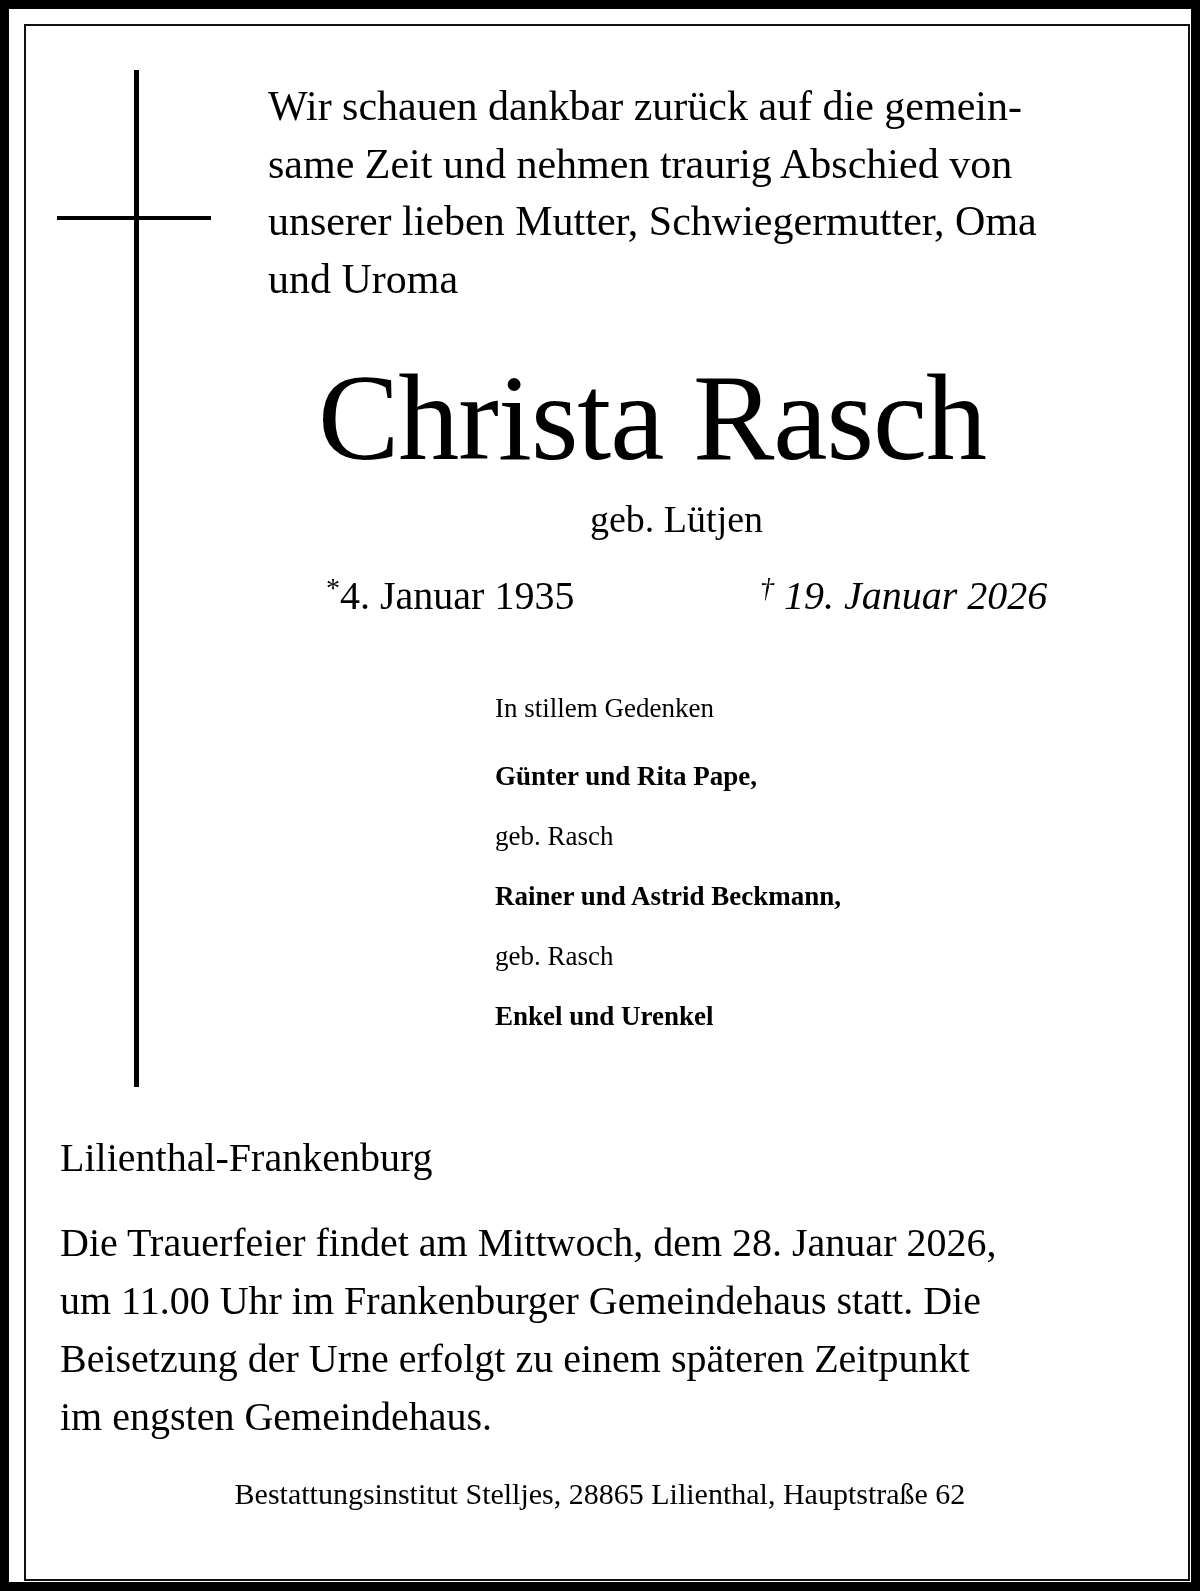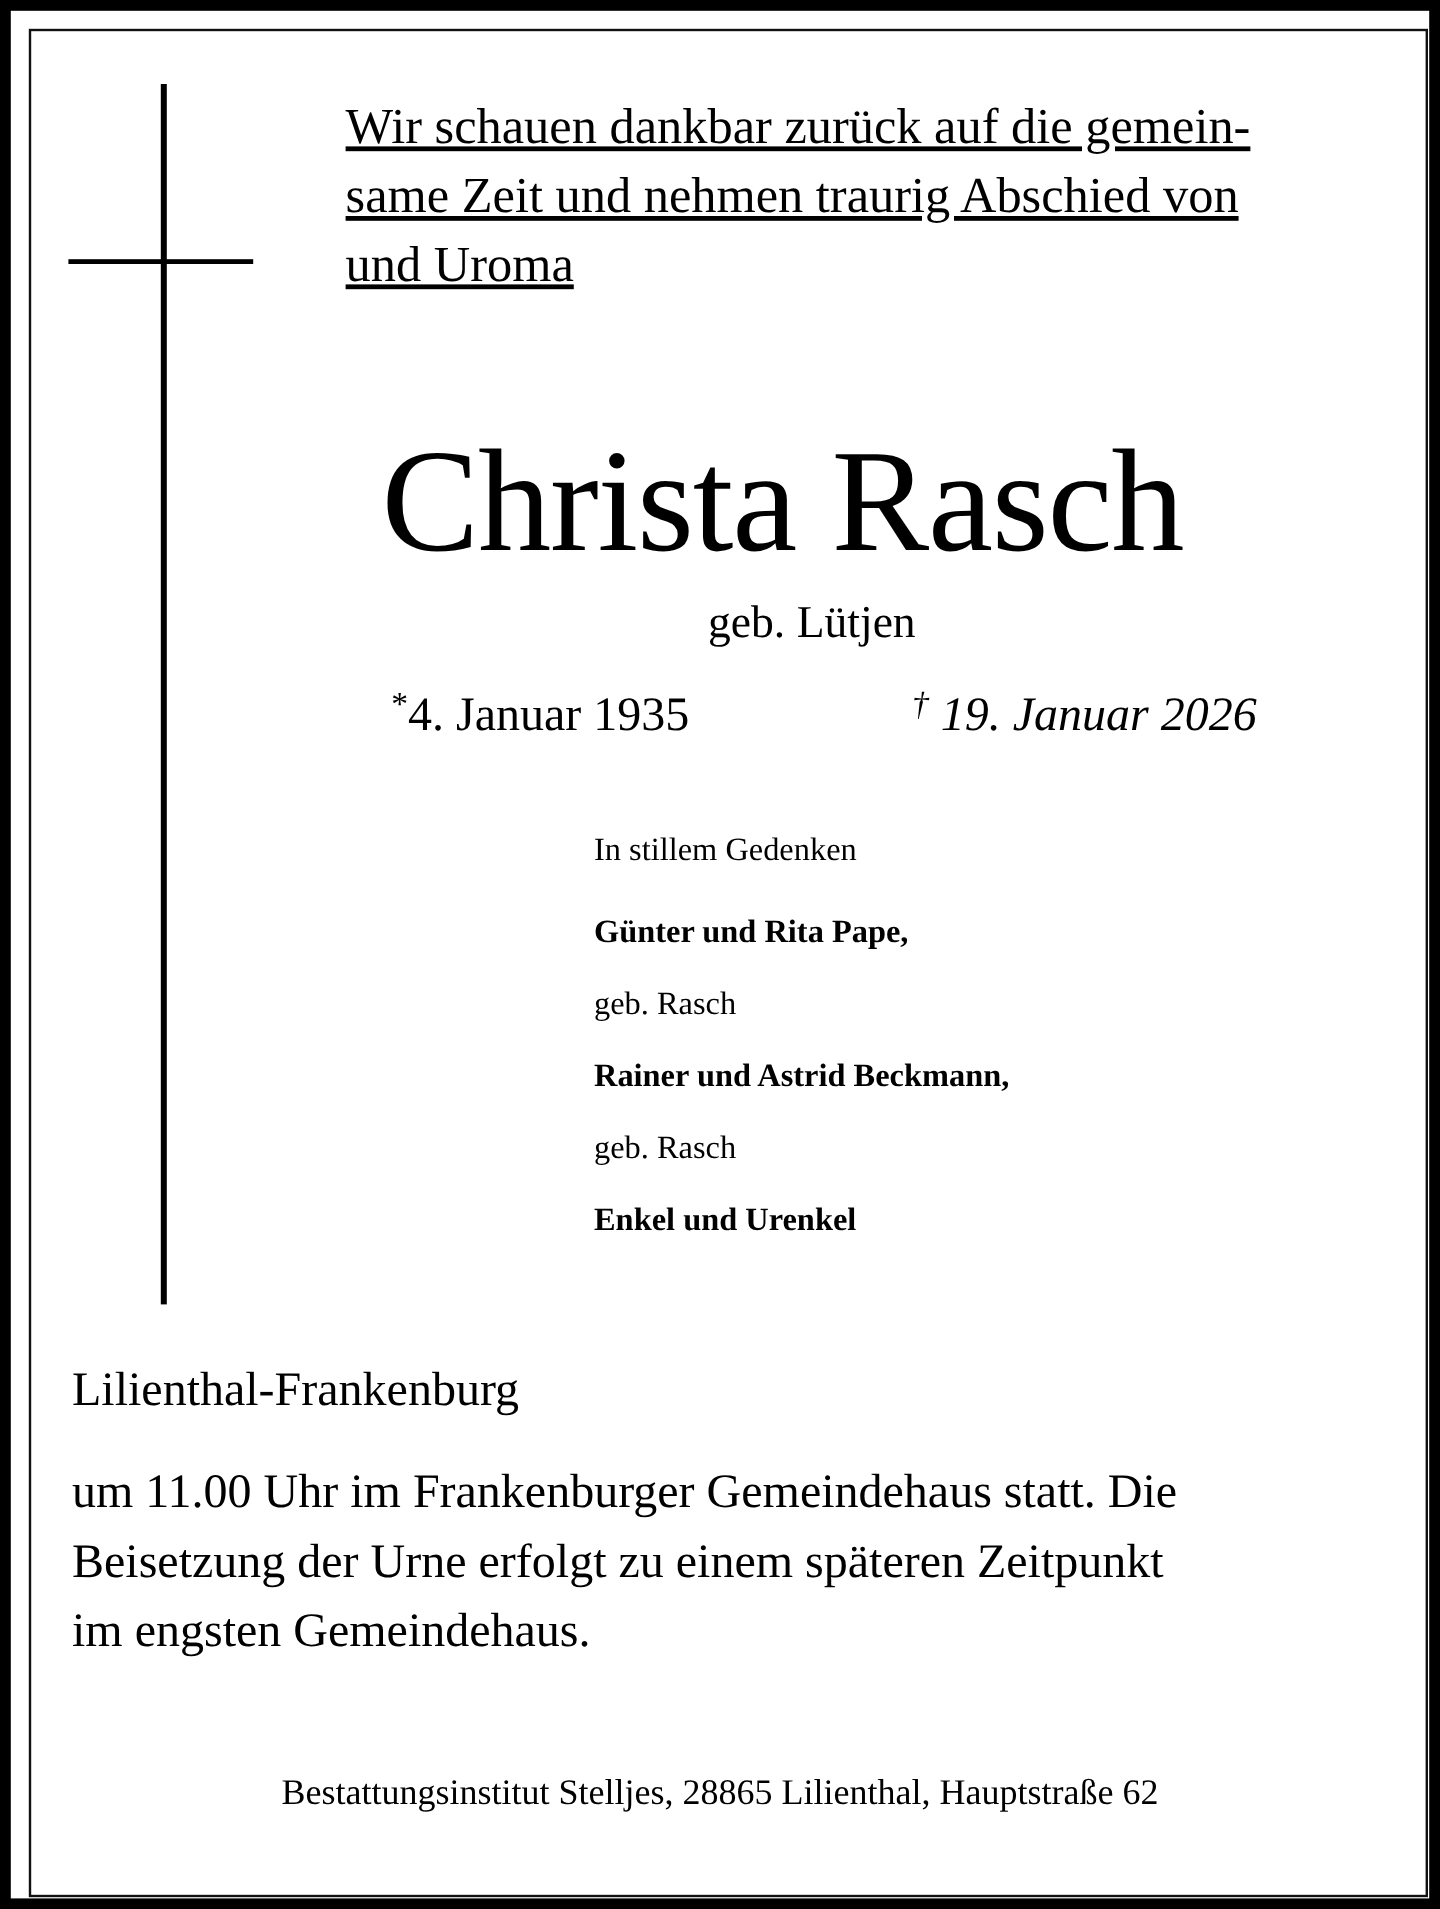--- a/index.html
+++ b/index.html
@@ -2,21 +2,21 @@
 <html><head>
   <meta charset="utf-8">
   <style>
     html, body { margin: 0; padding: 0; background: #000; }
     body { width: 1200px; height: 1591px; position: relative; overflow: hidden; font-family: "Liberation Serif", "DejaVu Serif", serif; color: #000; }
     .outer { position: absolute; left: 9px; top: 9px; width: 1182px; height: 1573px; background: #fff; }
     .inner { position: absolute; left: 15px; top: 15px; width: 1166px; height: 1557px; box-sizing: border-box; border: 2px solid #111; background: #fff; }
     .cross-v { position: absolute; left: 134px; top: 70px; width: 5px; height: 1017px; background: #000; }
     .cross-h { position: absolute; left: 57px; top: 216px; width: 154px; height: 4px; background: #000; }
     .t { position: absolute; white-space: nowrap; }
-    .intro { left: 288px; top: 78px; font-size: 42px; line-height: 57.5px; text-decoration: underline; }
+    .intro { left: 268px; top: 78px; font-size: 42px; line-height: 57.5px; }
     .name { left: 318px; top: 348px; font-size: 122px; line-height: 140px; letter-spacing: -1px; font-weight: normal; }
     .maiden { left: 590px; top: 494px; font-size: 38px; line-height: 50px; }
     .birth { left: 326px; top: 560px; font-size: 40px; line-height: 56px; text-align: right; }
     .death { left: 760px; top: 560px; font-size: 40px; line-height: 56px; font-style: italic; }
     .sym { font-size: 28px; vertical-align: 12px; }
     .mourn { left: 495px; top: 678px; font-size: 27px; line-height: 60px; }
     .mourn .b { font-weight: bold; }
     .place { left: 60px; top: 1130px; font-size: 40px; line-height: 56px; }
     .notice { left: 60px; top: 1214px; font-size: 40px; line-height: 58px; }
     .undertaker { left: 0; width: 1200px; text-align: center; top: 1474px; font-size: 30px; line-height: 40px; padding-left: 0; }
@@ -27,20 +27,21 @@
 <div class="outer">
   <div class="inner"></div>
 </div>
 
 <div class="cross-v"></div>
 <div class="cross-h"></div>
 
 <div class="t intro">
   <div>Wir schauen dankbar zurück auf die gemein-</div>
   <div>same Zeit und nehmen traurig Abschied von</div>
+  <div>unserer lieben Mutter, Schwiegermutter, Oma</div>
   <div>und Uroma</div>
 </div>
 
 <div class="t name">Christa Rasch</div>
 <div class="t maiden">geb. Lütjen</div>
 
 <div class="t birth">
   <span class="sym">*</span><span>4. Januar 1935</span>
 </div>
 <div class="t death">
@@ -52,18 +53,19 @@
   <div class="b">Günter und Rita Pape,</div>
   <div>geb. Rasch</div>
   <div class="b">Rainer und Astrid Beckmann,</div>
   <div>geb. Rasch</div>
   <div class="b">Enkel und Urenkel</div>
 </div>
 
 <div class="t place">Lilienthal-Frankenburg</div>
 
 <div class="t notice">
+  <div>Die Trauerfeier findet am Mittwoch, dem 28. Januar 2026,</div>
   <div>um 11.00 Uhr im Frankenburger Gemeindehaus statt. Die</div>
   <div>Beisetzung der Urne erfolgt zu einem späteren Zeitpunkt</div>
   <div>im engsten Gemeindehaus.</div>
 </div>
 
 <div class="t undertaker">Bestattungsinstitut Stelljes, 28865 Lilienthal, Hauptstraße 62</div>
 
 </body></html>

